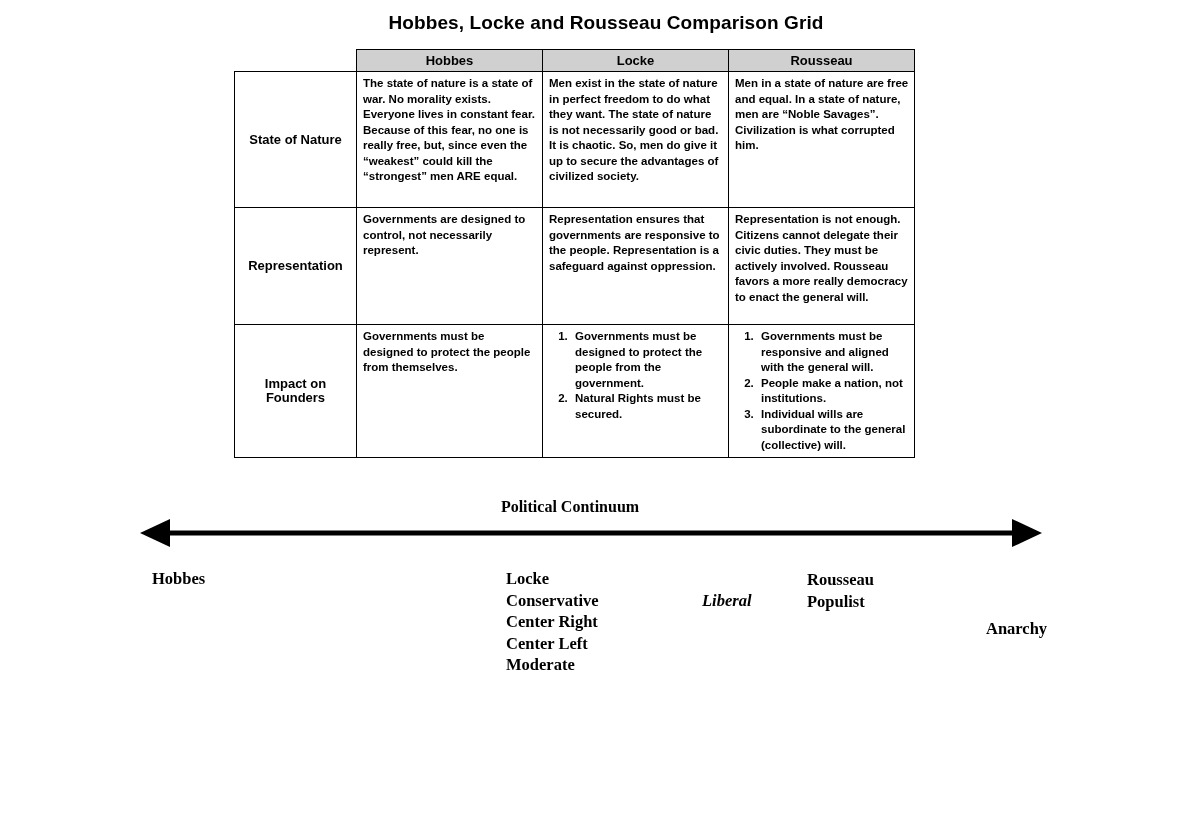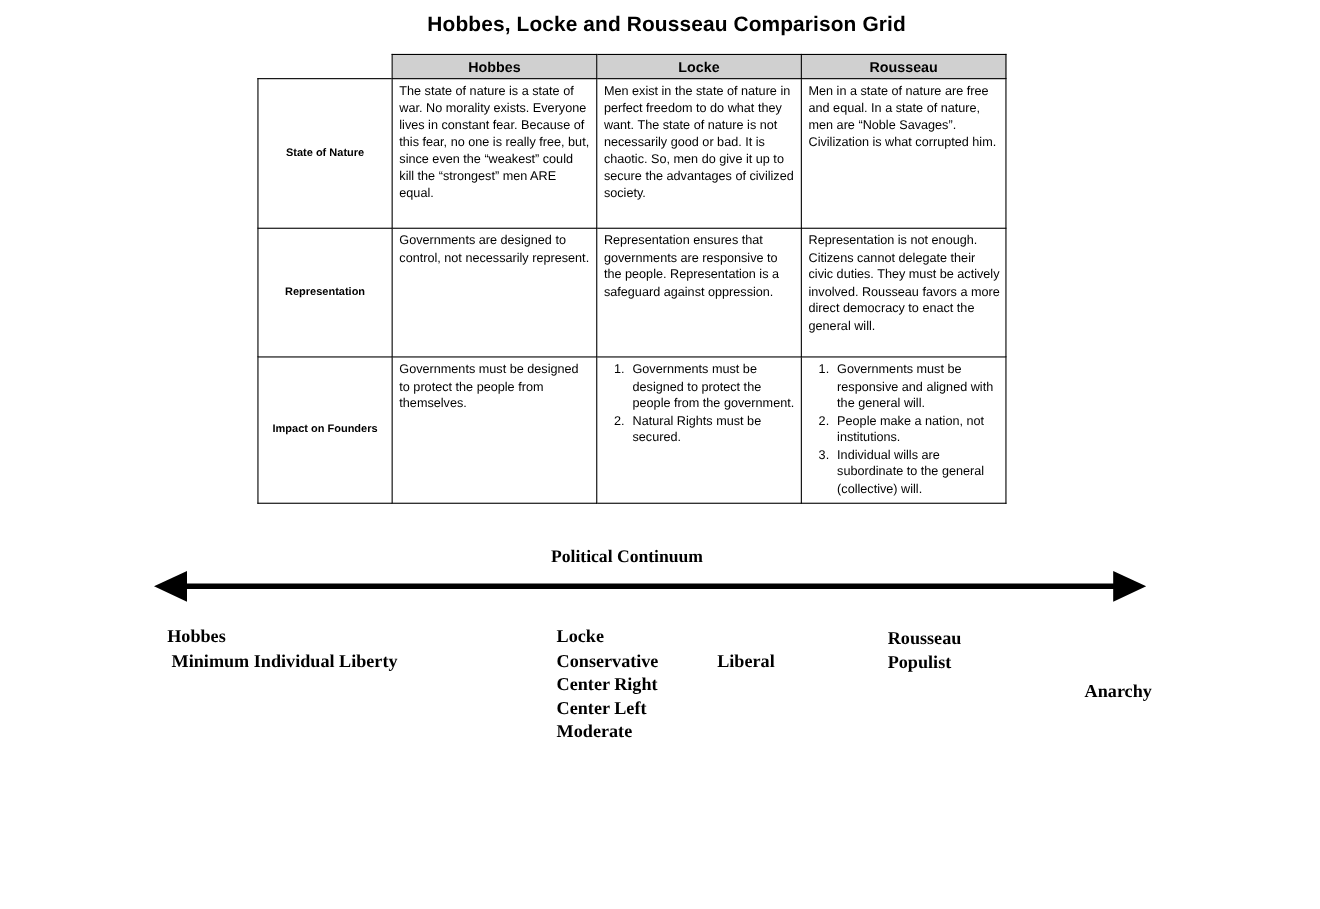--- a/index.html
+++ b/index.html
@@ -47,40 +47,40 @@
   table.cmp col.c0 { width: 122px; }
   table.cmp col.c1 { width: 186px; }
   table.cmp col.c2 { width: 186px; }
   table.cmp col.c3 { width: 186px; }
 
   table.cmp td, table.cmp th {
     border: 1px solid #000000;
     vertical-align: top;
     padding: 4px 5px 4px 6px;
     text-align: left;
-    font-weight: normal;
+    font-weight: bold;
   }
   table.cmp th.corner {
     border: none;
     background: transparent;
   }
   table.cmp th.colhead {
     background: #d0d0d0;
     text-align: center;
     font-weight: bold;
     font-size: 13px;
     line-height: 17px;
     padding: 1px 4px 2px 4px;
     vertical-align: middle;
   }
   table.cmp td.rowhead {
     text-align: center;
     vertical-align: middle;
     font-weight: bold;
-    font-size: 10px;
+    font-size: 13px;
     line-height: 14px;
     padding: 4px 3px;
   }
   
   ol.numlist {
     margin: 0;
     padding: 0 0 0 22px;
     list-style-position: outside;
   }
   ol.numlist li {
@@ -124,21 +124,21 @@
     font-family: "Liberation Serif", serif;
     font-weight: bold;
     font-size: 16.5px;
     line-height: 21.5px;
   }
   .lbl-group { position: absolute; white-space: nowrap; }
   .lbl-group .line { display: block; }
 
   .g-hobbes   { left: 152px; top: 10px; }
   .g-locke    { left: 506px; top: 10px; }
-  .g-liberal  { left: 652px; top: 32px; }
+  .g-liberal  { left: 702px; top: 32px; font-style: italic; }
   .g-rousseau { left: 807px; top: 11px; }
   .g-anarchy  { left: 986px; top: 32px; margin-top: 28px; }
 
   .indent-1 { padding-left: 4px; }
 </style>
 </head>
 <body>
 
 <div class="doc-title">Hobbes, Locke and Rousseau Comparison Grid</div>
 
@@ -165,21 +165,21 @@
         <td class="body">The state of nature is a state of war.  No morality exists.  Everyone lives in constant fear.  Because of this fear, no one is really free, but, since even the “weakest” could kill the “strongest” men ARE equal.</td>
         <td class="body">Men exist in the state of nature in perfect freedom to do what they want.  The state of nature is not necessarily good or bad.  It is chaotic.  So, men do give it up to secure the advantages of civilized society.</td>
         <td class="body">Men in a state of nature are free and equal. In a state of nature, men are “Noble Savages”.  Civilization is what corrupted him.</td>
       </tr>
 
 
       <tr class="r-repr">
         <td class="rowhead">Representation</td>
         <td class="body">Governments are designed to control, not necessarily represent.</td>
         <td class="body">Representation ensures that governments are responsive to the people.  Representation is a safeguard against oppression.</td>
-        <td class="body">Representation is not enough.  Citizens cannot delegate their civic duties.  They must be actively involved.  Rousseau favors a more direct democracy to enact the general will.</td>
+        <td class="body">Representation is not enough.  Citizens cannot delegate their civic duties.  They must be actively involved.  Rousseau favors a more really democracy to enact the general will.</td>
       </tr>
 
       <tr class="r-impact">
         <td class="rowhead">Impact on Founders</td>
         <td class="body">Governments must be designed to protect the people from themselves.</td>
         <td class="body">
           <ol class="numlist">
               <li>Governments must be designed to protect the people from the government.</li>
               <li>Natural Rights must be secured.</li>
             </ol>
@@ -203,21 +203,20 @@
     <line x1="26" y1="15" x2="876" y2="15" stroke="#000000" stroke-width="5"></line>
     <polygon points="0,15 30,1 30,29" fill="#000000"></polygon>
     <polygon points="902,15 872,1 872,29" fill="#000000"></polygon>
   </svg>
 </div>
 
 <div class="labels">
 
   <div class="lbl-group g-hobbes">
     <span class="line">Hobbes</span>
-    <span class="line indent-1">Minimum Individual Liberty</span>
   </div>
 
   <div class="lbl-group g-locke">
     <span class="line">Locke</span>
     <span class="line">Conservative</span>
     <span class="line">Center Right</span>
     <span class="line">Center Left</span>
     <span class="line">Moderate</span>
   </div>
 

